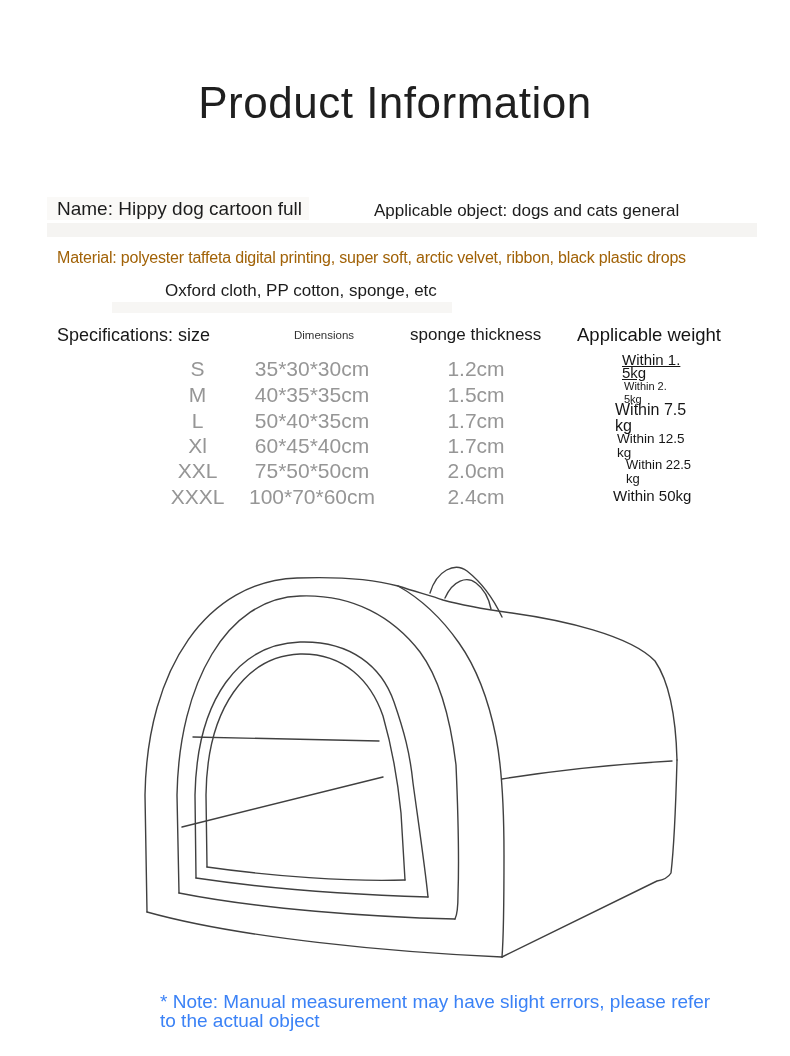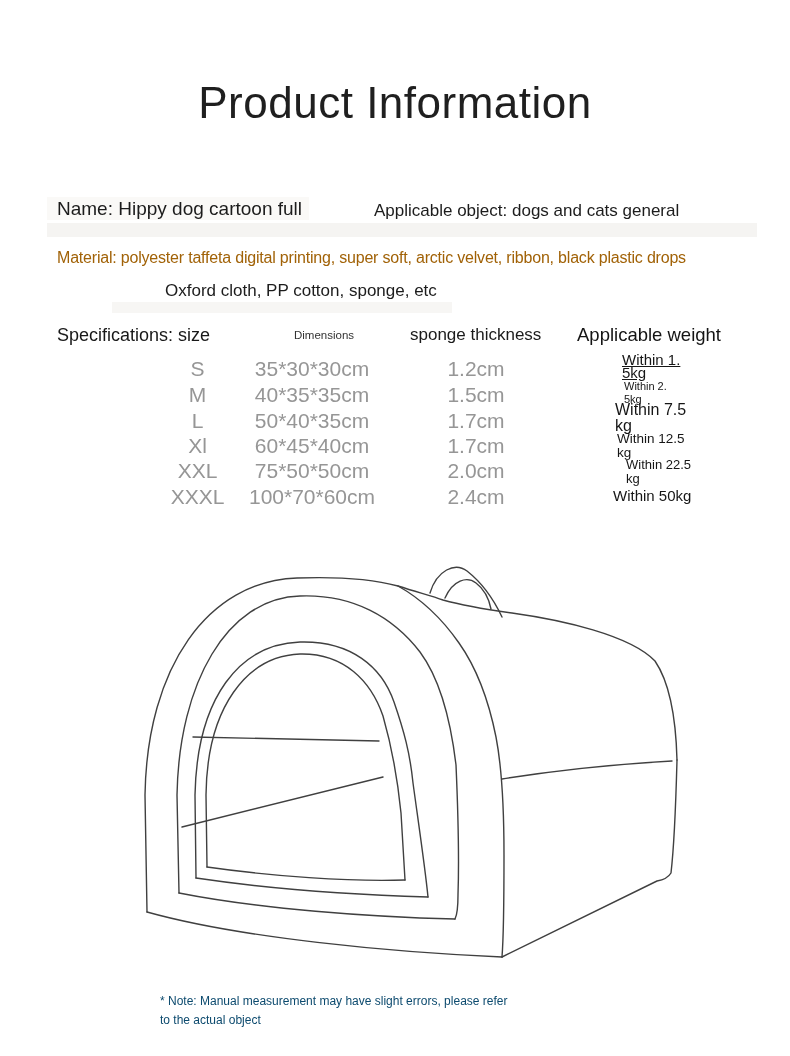--- a/index.html
+++ b/index.html
@@ -31,21 +31,21 @@
   .r0{top:357px}.r1{top:383px}.r2{top:409px}.r3{top:434px}.r4{top:459px}.r5{top:485px}
   .wcell{position:absolute;color:#161616;white-space:nowrap;}
   .wcell div{white-space:nowrap;}
   .w0{left:622px;top:354px;font-size:15px;line-height:12.5px;text-decoration:underline;}
   .w1{left:624px;top:380px;font-size:11px;line-height:12.5px;}
   .w2{left:615px;top:402px;font-size:16px;line-height:15.5px;}
   .w3{left:617px;top:432px;font-size:13.5px;line-height:13.5px;}
   .w4{left:617px;top:458px;font-size:13px;line-height:13.5px;margin-left:9px;}
   .w5{left:613px;top:487px;font-size:15px;line-height:17px;}
   .illustration{position:absolute;left:110px;top:555px;width:600px;height:420px;}
-  .note{left:160px;top:992px;font-size:12px;color:#0c4a6e;line-height:19px;white-space:nowrap;}
+  .note{left:160px;top:992px;font-size:19px;color:#3b82f6;line-height:19px;white-space:nowrap;}
   .note div{white-space:nowrap;}
 </style>
 </head>
 <body>
 
 <div class="abs page-title">Product Information</div>
 
 <div class="hl-bar bar-name-behind"></div>
 <div class="hl-bar bar-name-under"></div>
 <div class="hl-bar bar-oxford"></div>

